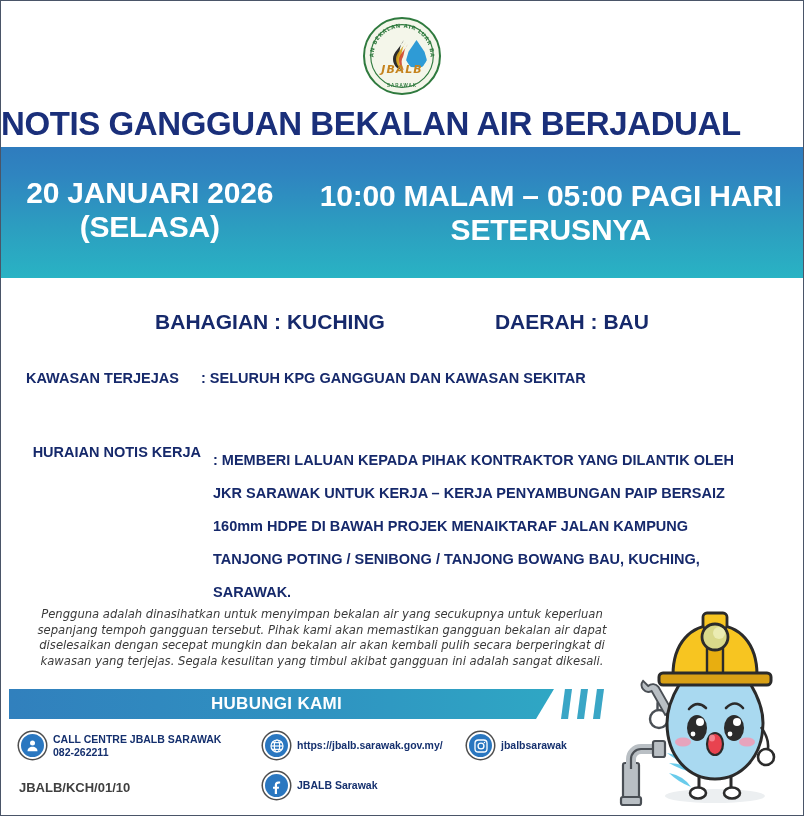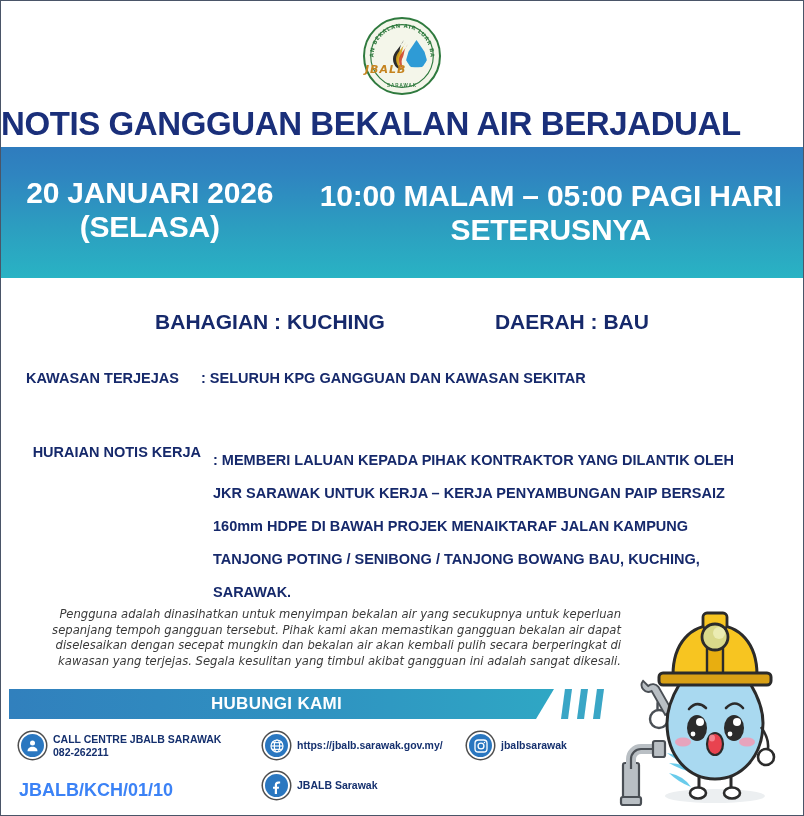--- a/index.html
+++ b/index.html
@@ -46,20 +46,21 @@
     clip-path:polygon(50% 0%, 88% 42%, 100% 72%, 78% 97%, 22% 97%, 0% 72%, 12% 42%);
   }
   .logo .flame{
     position:absolute;
     left:26px;top:20px;
     width:20px;height:32px;
   }
   .logo .jbalb{
     position:absolute;
     left:0;right:0;top:44px;
+    text-align:center;
     font-family:"DejaVu Sans", sans-serif;
     font-weight:700;
     font-style:italic;
     font-size:11px;
     letter-spacing:1px;
     color:#c5831d;
   }
   .logo .sarawak-lbl{
     position:absolute;
     left:0;right:0;bottom:5px;
@@ -162,21 +163,21 @@
   .disclaimer{
     position:absolute;
     left:22px;
     top:606px;
     width:598px;
     font-size:11.6px;
     font-style:italic;
     line-height:15.5px;
     color:#3a3a3a;
     font-family:"DejaVu Sans", sans-serif;
-    text-align:right;
+    text-align:center;
   }
 
   
   .contact-bar-wrap{
     position:absolute;
     left:8px;
     top:688px;
     width:604px;
     height:30px;
   }
@@ -240,23 +241,23 @@
   .citem .ctext .l2{font-weight:bold;}
 
   .c-call{left:18px;top:4px;}
   .c-web{left:262px;top:4px;}
   .c-ig{left:466px;top:4px;}
   .c-fb{left:262px;top:44px;}
 
   .refcode{
     position:absolute;
     left:18px;top:52px;
-    color:#3b82f6;
-    font-weight:bold;
-    font-size:18px;
+    color:#404040;
+    font-weight:bold;
+    font-size:13px;
   }
 
   
   .mascot{
     position:absolute;
     left:618px;
     top:600px;
     width:180px;
     height:212px;
   }

